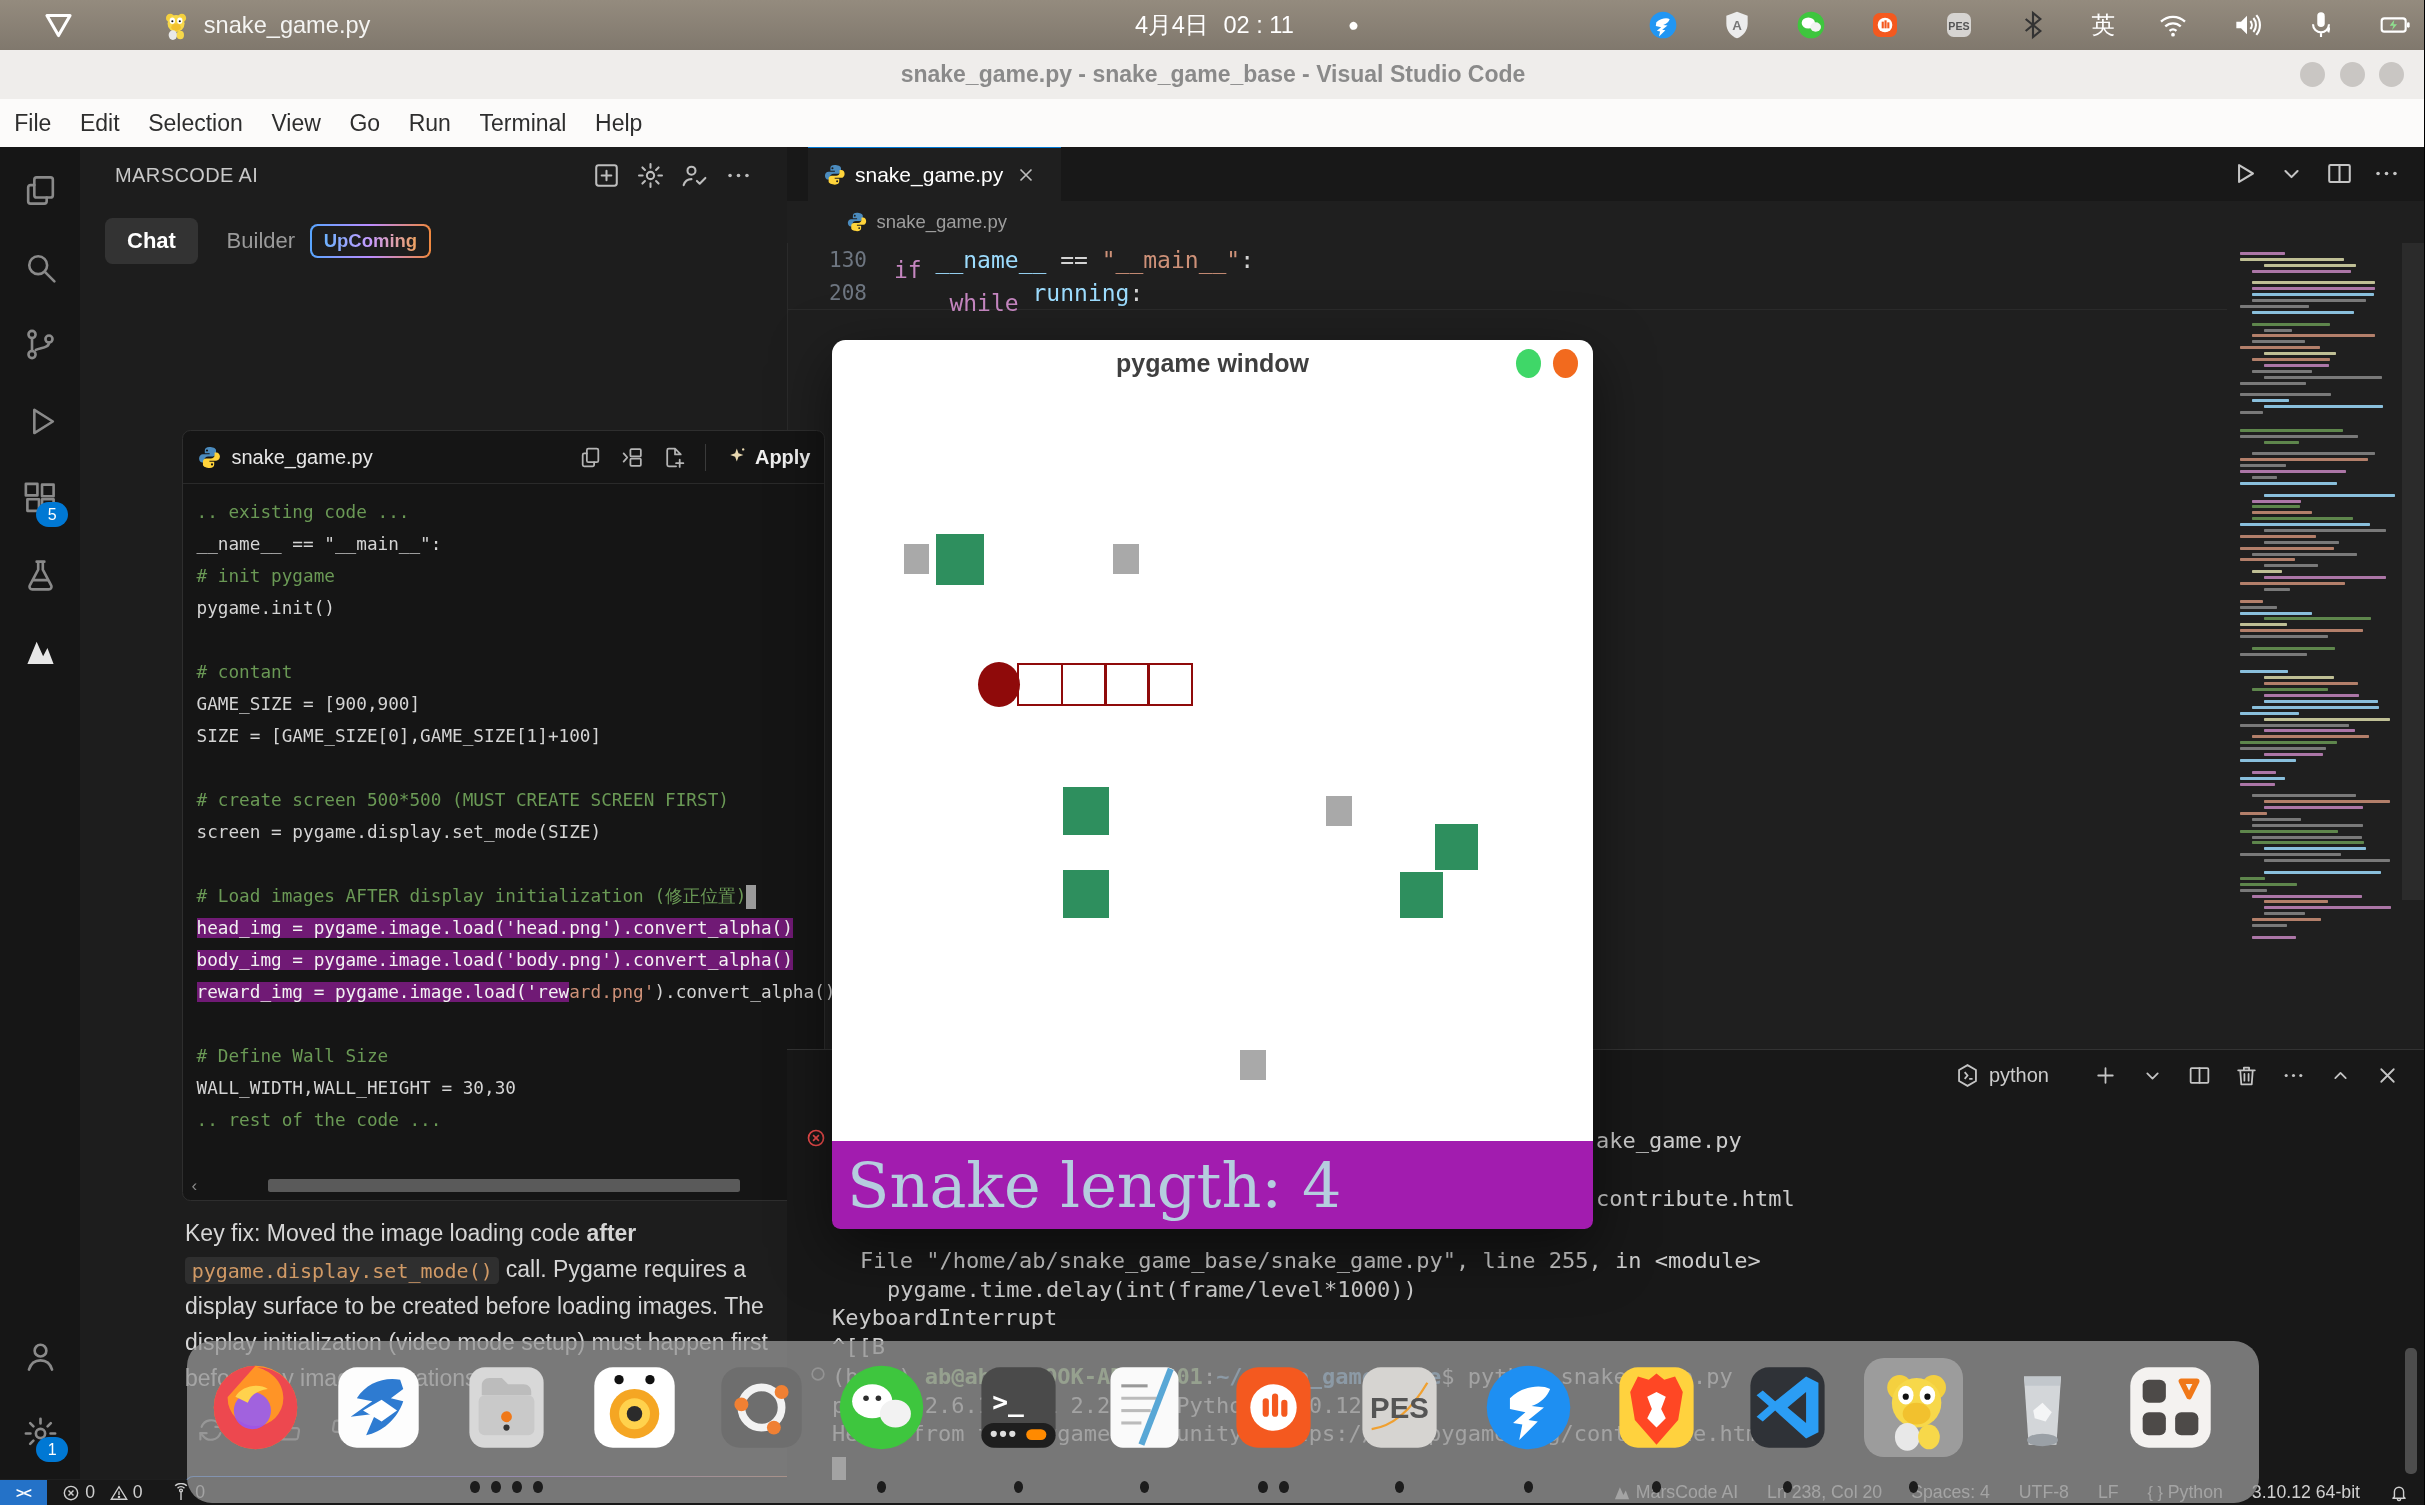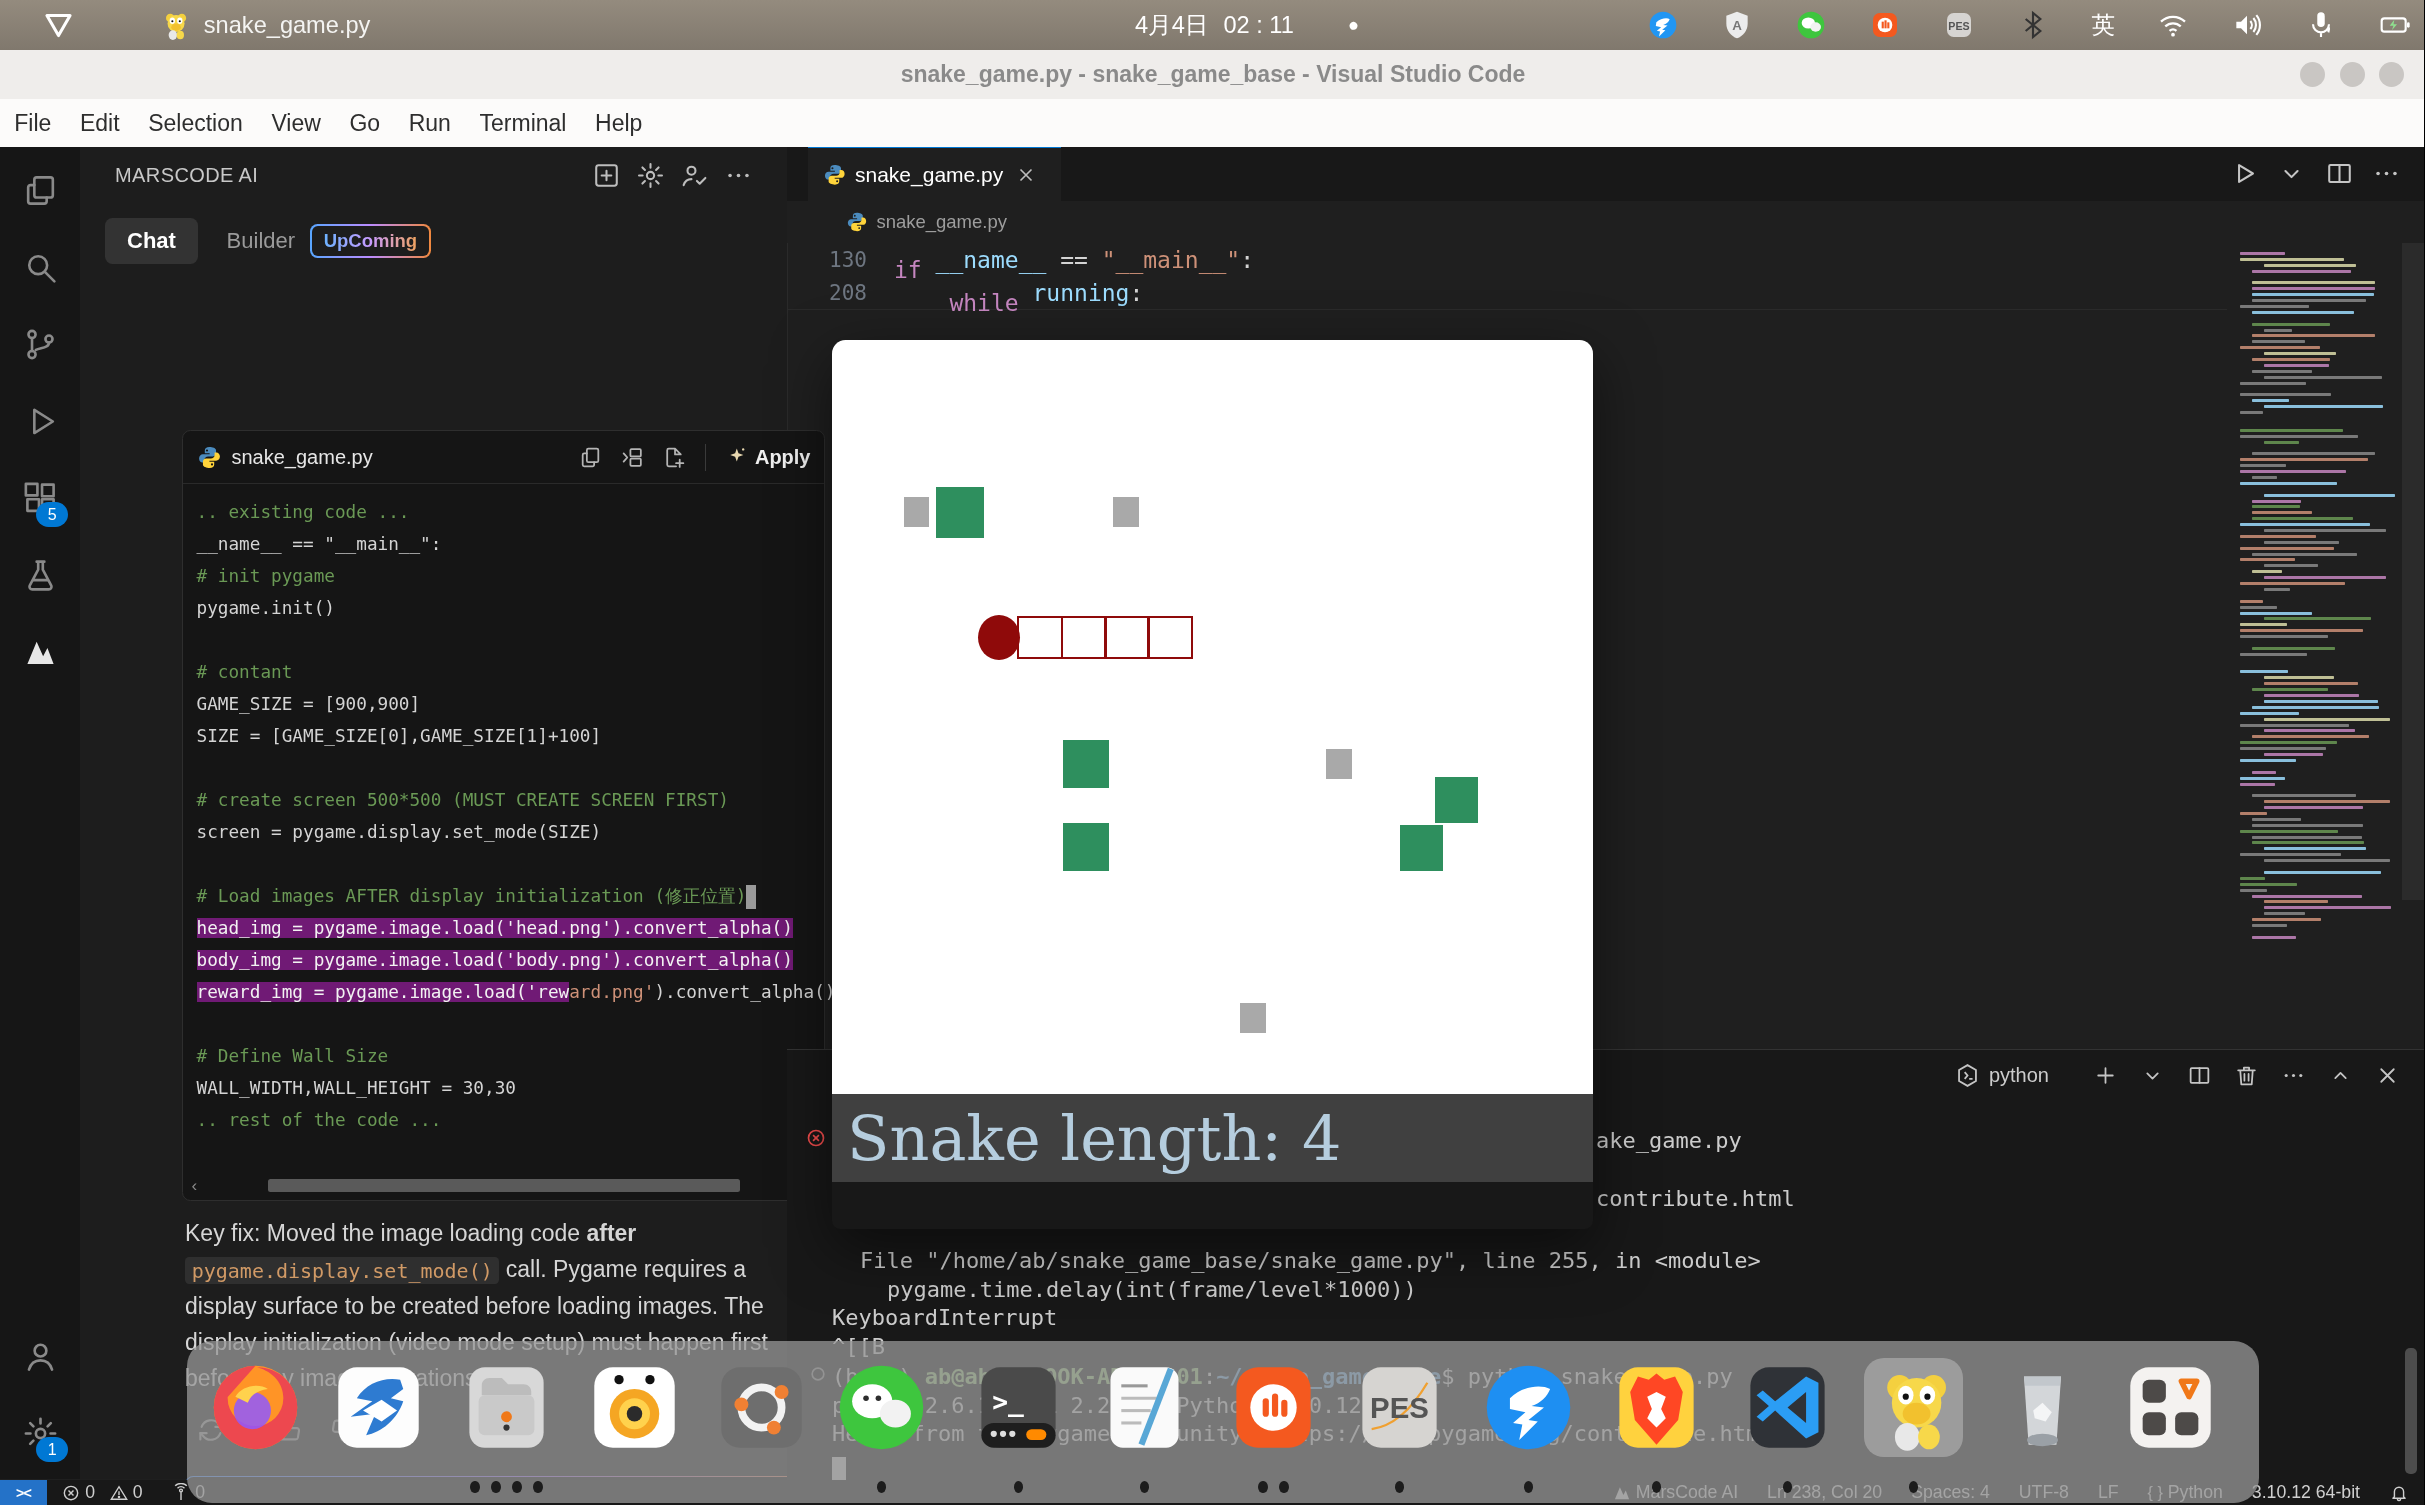--- a/index.html
+++ b/index.html
@@ -101,21 +101,21 @@
   .st-ic{width:20px;height:20px;margin-right:4.2px;}
   #st-right .st-item{margin-right:0;margin-left:29px;}
 
   
   #pygame{left:832px;top:340px;width:761px;height:889px;border-radius:13.5px 13.5px 8.4px 8.4px;overflow:hidden;
           box-shadow:0 20px 59px rgba(0,0,0,.5);}
   #pg-titlebar{height:47px;background:#ffffff;position:relative;}
   #pg-title{text-align:center;line-height:47px;font-size:25px;font-weight:bold;color:#3f3f3f;}
   .pg-btn{position:absolute;top:9.3px;width:25px;height:29px;border-radius:50%;}
   #pg-canvas{position:relative;height:754px;background:#ffffff;}
-  #pg-score{height:88px;background:#404040;display:flex;align-items:center;}
+  #pg-score{height:88px;background:#a21caf;display:flex;align-items:center;}
   #pg-score-text{font-family:"DejaVu Serif",serif;font-size:62px;color:#b5cdde;margin-left:15px;}
   .pg-wall{position:absolute;background:#a9a9a9;}
   .pg-body{position:absolute;background:#2e8f5e;}
   #pg-head{position:absolute;border-radius:50%;background:#8f0a0a;}
   .pg-cell{position:absolute;border:2.5px solid #8f0a0a;box-sizing:border-box;}
 
   
   #dock{left:187px;top:1341px;width:2072px;height:162px;background:rgba(150,150,150,0.76);border-radius:25px;}
   .dock-app{position:absolute;top:17px;width:99px;height:99px;border-radius:20px;display:flex;align-items:center;justify-content:center;}
   .dock-app svg{width:99px;height:99px;}
@@ -741,20 +741,25 @@
           <span class="st-ic ico" style="margin-right: 0px;">
             <svg viewBox="0 0 24 24" fill="none" stroke="currentColor" stroke-width="1.7" stroke-linecap="round" stroke-linejoin="round">
               <path d="M6.5 16.5v-6a5.5 5.5 0 0 1 11 0v6l1.8 1.8h-14.6zM10.2 19.8a1.9 1.9 0 0 0 3.6 0"></path>
             </svg>
           </span>
         </span>
       </div>
   </div>
 
   <div id="pygame" class="abs">
+    <div id="pg-titlebar">
+      <div id="pg-title">pygame window</div>
+      <span class="pg-btn" id="pg-min" style="right: 52px; background: rgb(63, 215, 104);"></span>
+      <span class="pg-btn" id="pg-close" style="right: 15px; background: rgb(242, 106, 30);"></span>
+    </div>
     <div id="pg-canvas">
         <div class="pg-wall" style="left: 72px; top: 157px; width: 25px; height: 29.5px; background: rgb(169, 169, 169); position: absolute;"></div>
         <div class="pg-wall" style="left: 281px; top: 157px; width: 26px; height: 29.5px; background: rgb(169, 169, 169); position: absolute;"></div>
         <div class="pg-wall" style="left: 494px; top: 409px; width: 26px; height: 29.5px; background: rgb(169, 169, 169); position: absolute;"></div>
         <div class="pg-wall" style="left: 408px; top: 663px; width: 26px; height: 29.5px; background: rgb(169, 169, 169); position: absolute;"></div>
         <div class="pg-body" style="left: 104px; top: 147px; width: 48px; height: 51px; background: rgb(46, 143, 94); position: absolute;"></div>
         <div class="pg-body" style="left: 231px; top: 400px; width: 46px; height: 48px; background: rgb(46, 143, 94); position: absolute;"></div>
         <div class="pg-body" style="left: 231px; top: 483px; width: 46px; height: 48px; background: rgb(46, 143, 94); position: absolute;"></div>
         <div class="pg-body" style="left: 603px; top: 437px; width: 43px; height: 46px; background: rgb(46, 143, 94); position: absolute;"></div>
         <div class="pg-body" style="left: 568px; top: 485px; width: 43px; height: 46px; background: rgb(46, 143, 94); position: absolute;"></div>

